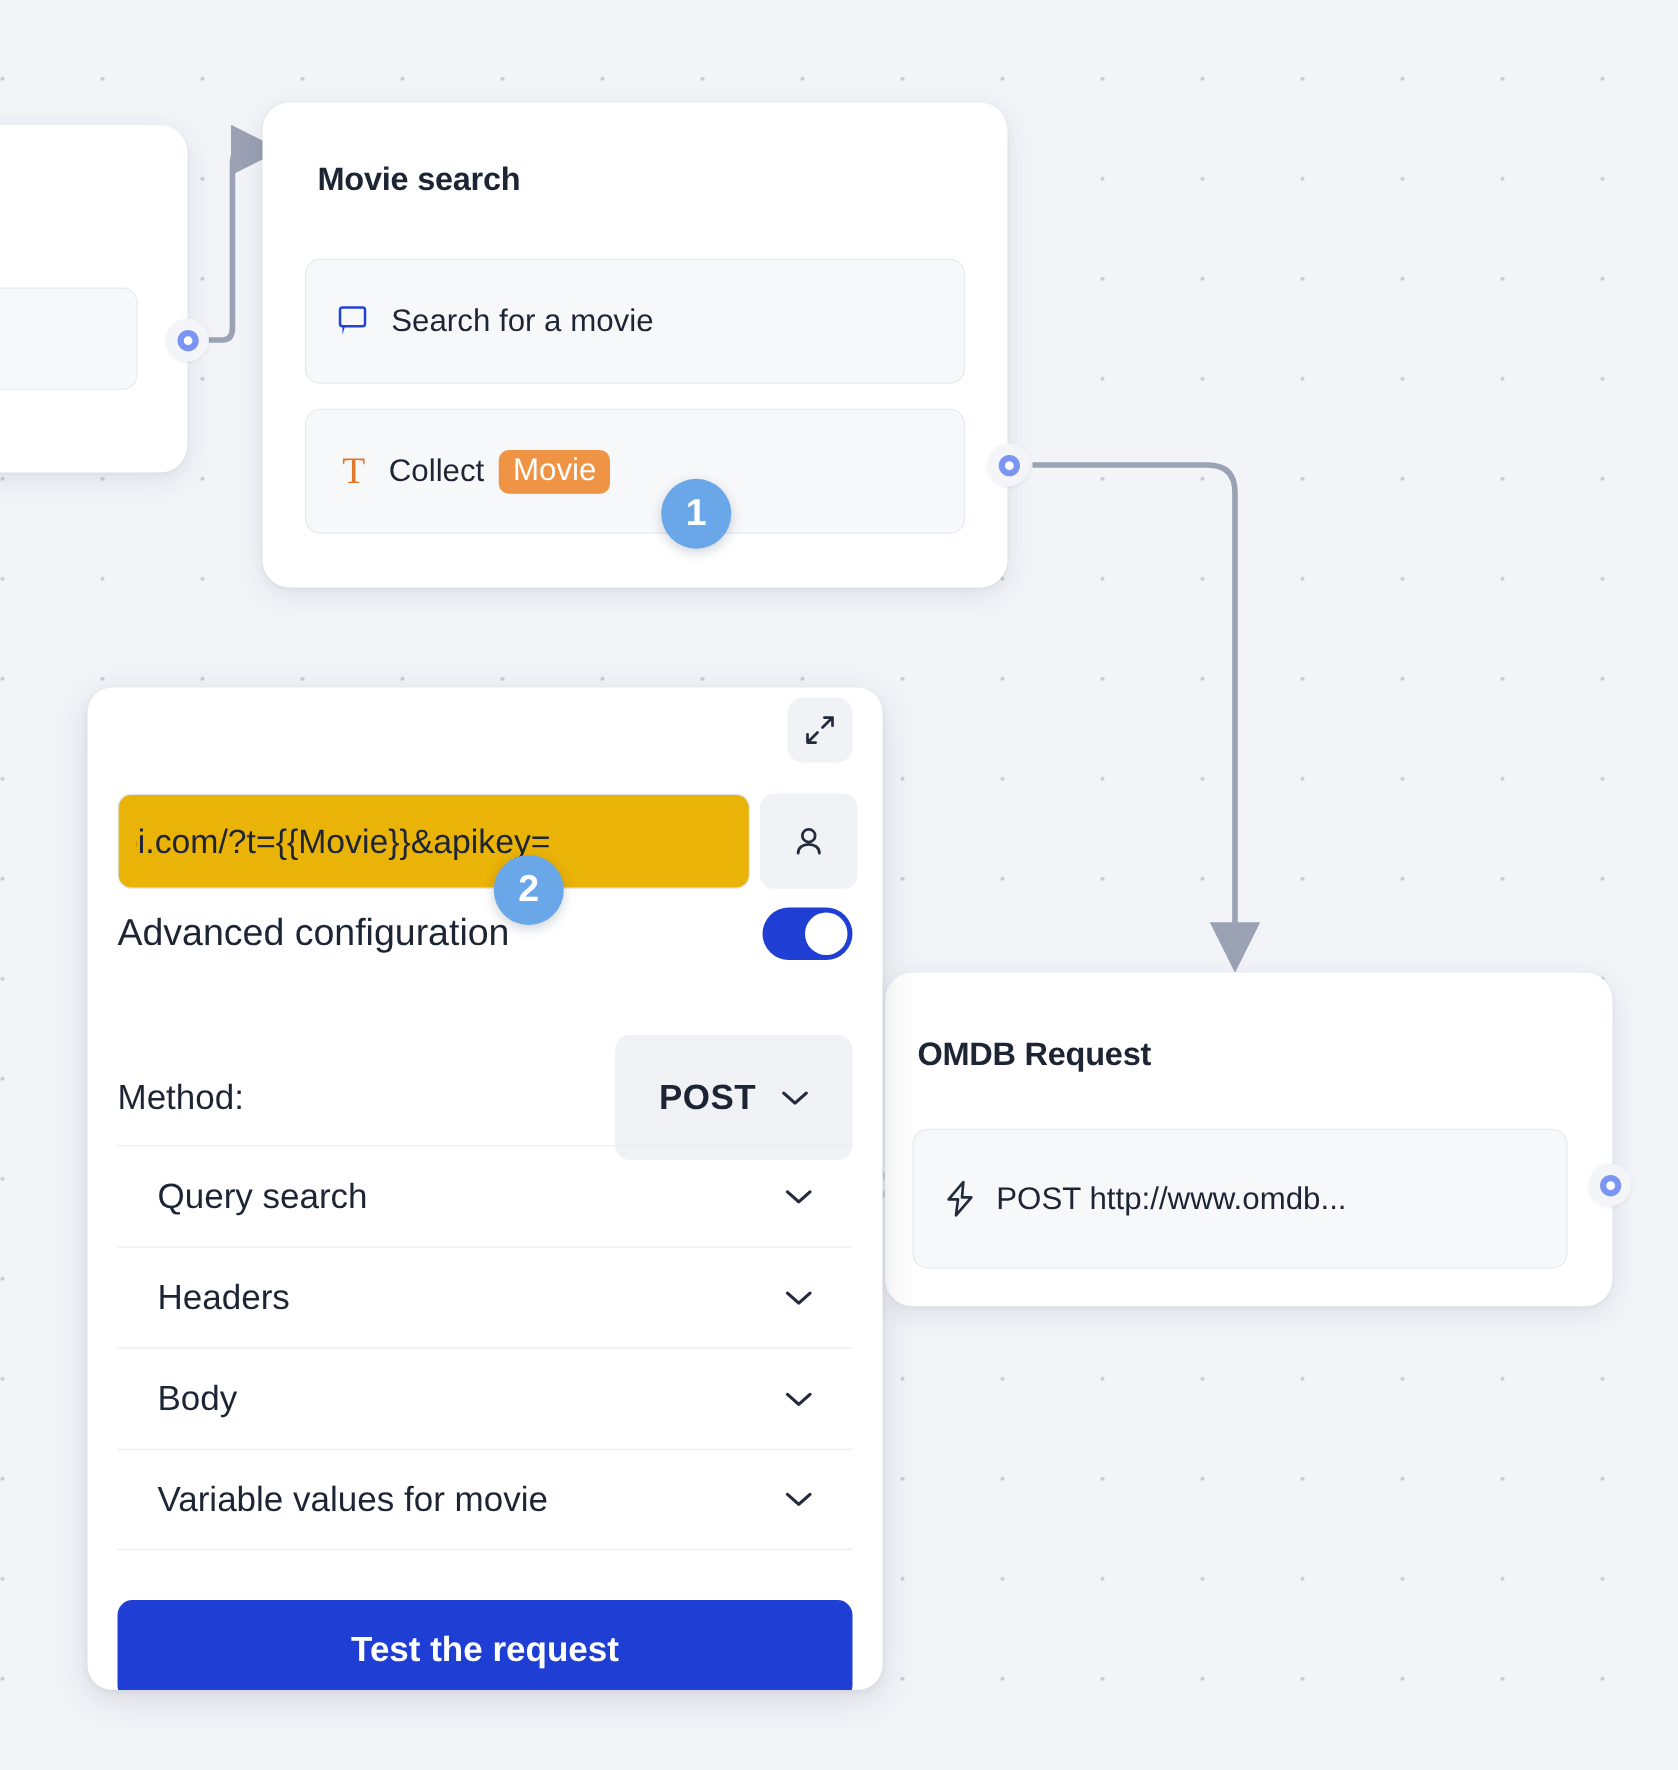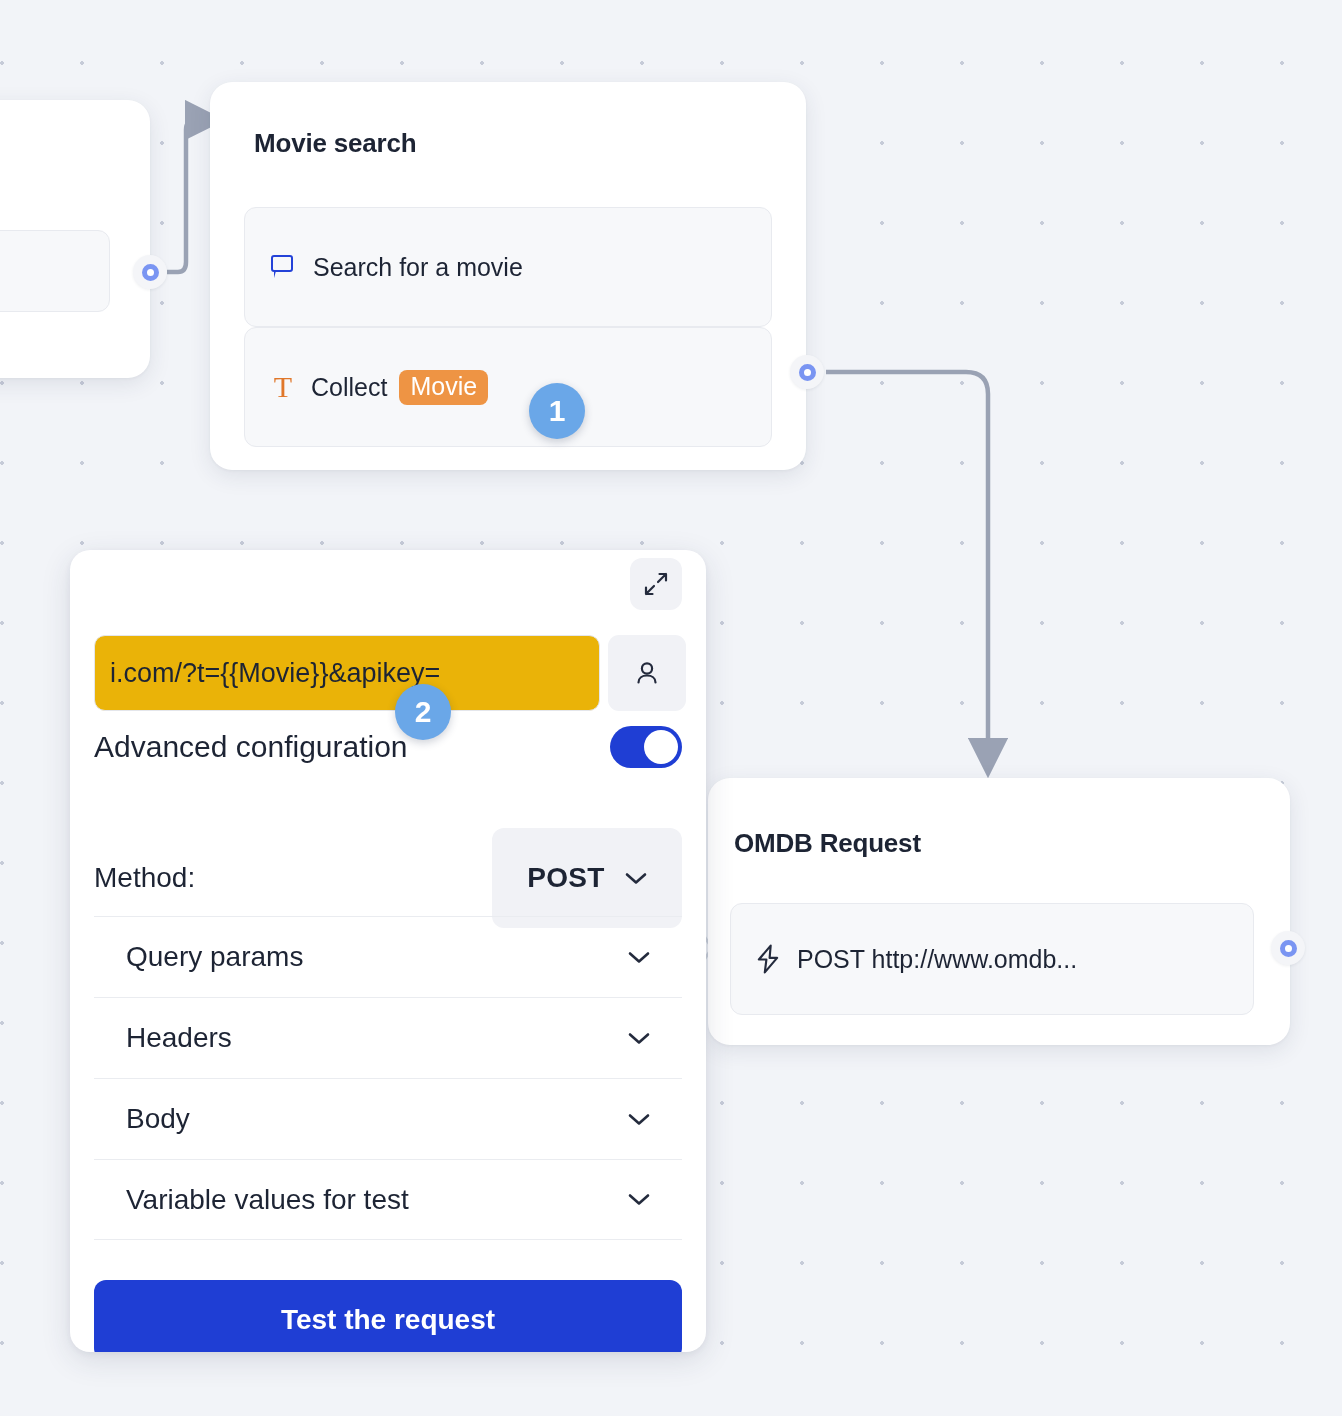--- a/index.html
+++ b/index.html
@@ -84,21 +84,21 @@
     height: 388px;
     padding: 0;
   }
   #node-movie-search .node-title {
     position: absolute; left: 44px; top: 46px;
   }
   .ms-row {
     position: absolute;
     left: 34px;
     width: 528px;
-    height: 120px;
+    height: 100px;
     padding: 0 26px;
   }
   #row-search-movie { top: 125px; }
   #row-collect-movie { top: 245px; }
 
   .icon-chat {
     width: 26px; height: 26px;
     display: inline-block;
     position: relative;
     flex: none;
@@ -437,39 +437,39 @@
       <button id="method-select">
         <span class="method-value">POST</span>
         <svg class="chev" viewBox="0 0 22 13">
           <path d="M2 2.5 L11 10.5 L20 2.5" fill="none" stroke="#242b3d" stroke-width="2.6" stroke-linecap="round" stroke-linejoin="round"></path>
         </svg>
       </button>
     </div>
 
     <div class="accordion">
       <div class="acc-item">
-        <span class="acc-label">Query params</span>
+        <span class="acc-label">Query search</span>
         <svg class="chev" viewBox="0 0 22 13">
           <path d="M2 2.5 L11 10.5 L20 2.5" fill="none" stroke="#242b3d" stroke-width="2.6" stroke-linecap="round" stroke-linejoin="round"></path>
         </svg>
       </div>
       <div class="acc-item">
         <span class="acc-label">Headers</span>
         <svg class="chev" viewBox="0 0 22 13">
           <path d="M2 2.5 L11 10.5 L20 2.5" fill="none" stroke="#242b3d" stroke-width="2.6" stroke-linecap="round" stroke-linejoin="round"></path>
         </svg>
       </div>
       <div class="acc-item">
         <span class="acc-label">Body</span>
         <svg class="chev" viewBox="0 0 22 13">
           <path d="M2 2.5 L11 10.5 L20 2.5" fill="none" stroke="#242b3d" stroke-width="2.6" stroke-linecap="round" stroke-linejoin="round"></path>
         </svg>
       </div>
       <div class="acc-item">
-        <span class="acc-label">Variable values for test</span>
+        <span class="acc-label">Variable values for movie</span>
         <svg class="chev" viewBox="0 0 22 13">
           <path d="M2 2.5 L11 10.5 L20 2.5" fill="none" stroke="#242b3d" stroke-width="2.6" stroke-linecap="round" stroke-linejoin="round"></path>
         </svg>
       </div>
     </div>
 
     <button id="test-button">Test the request</button>
   </div>
 
   <div class="step-badge" id="badge-2">2</div>

